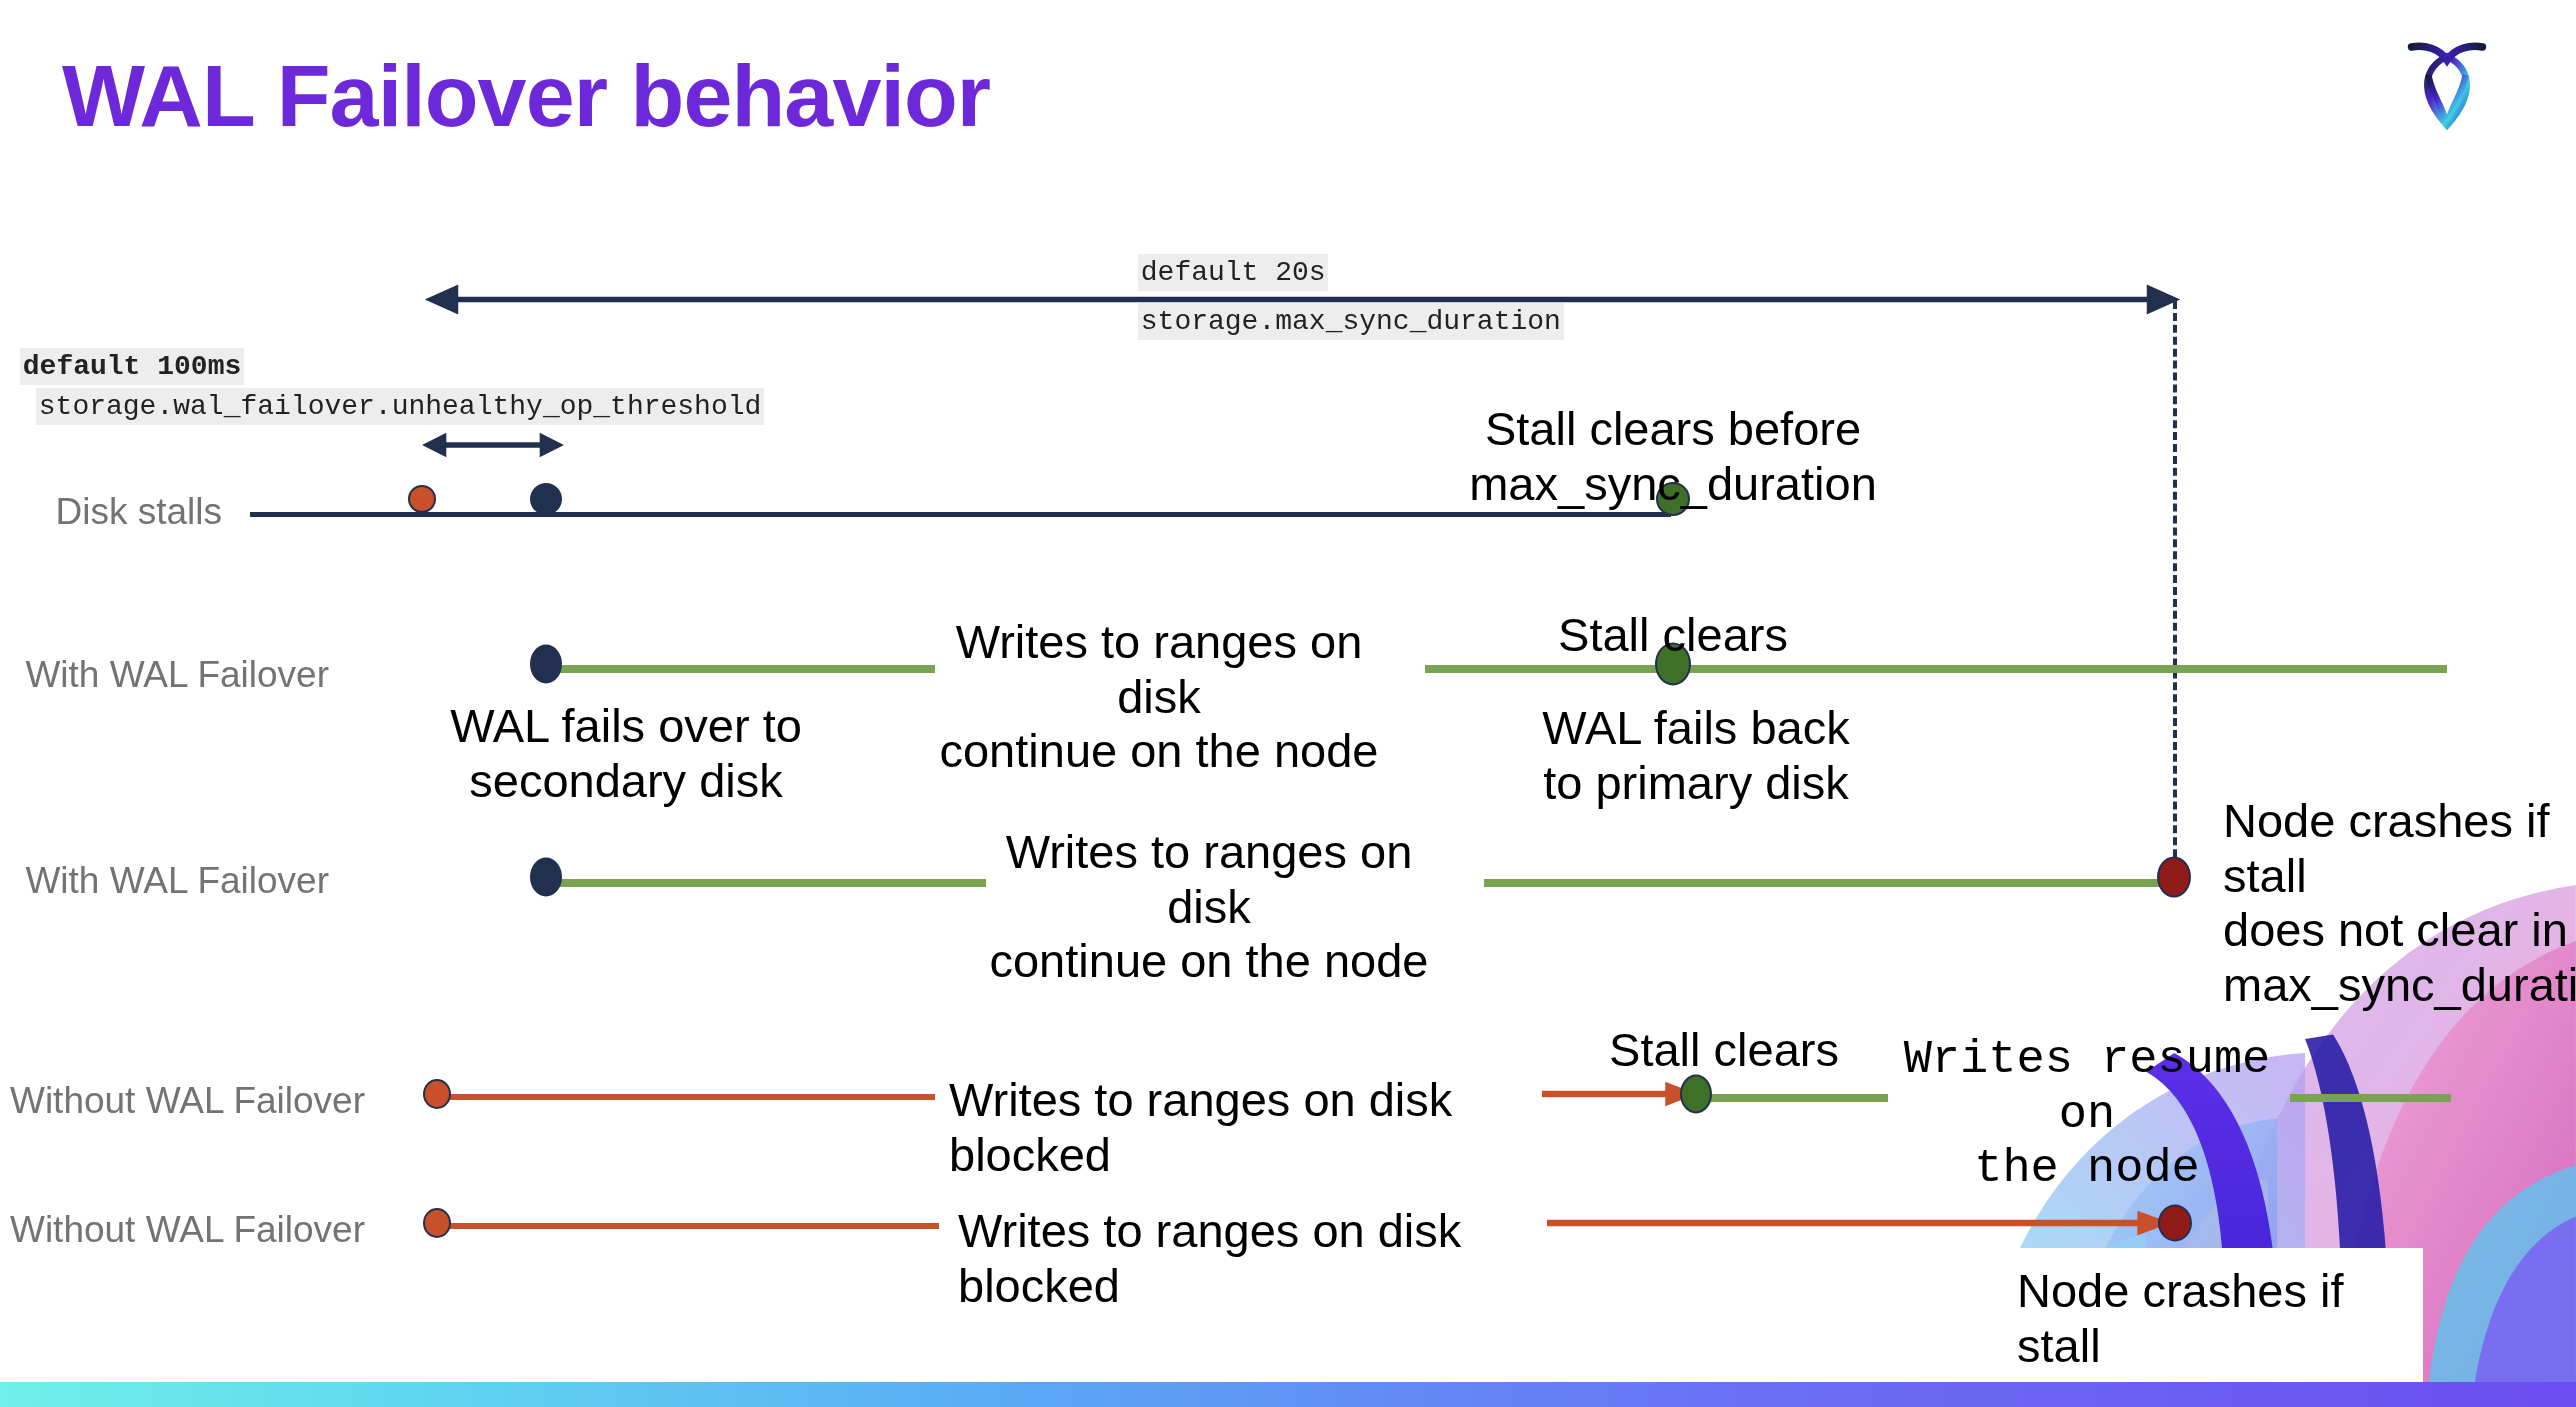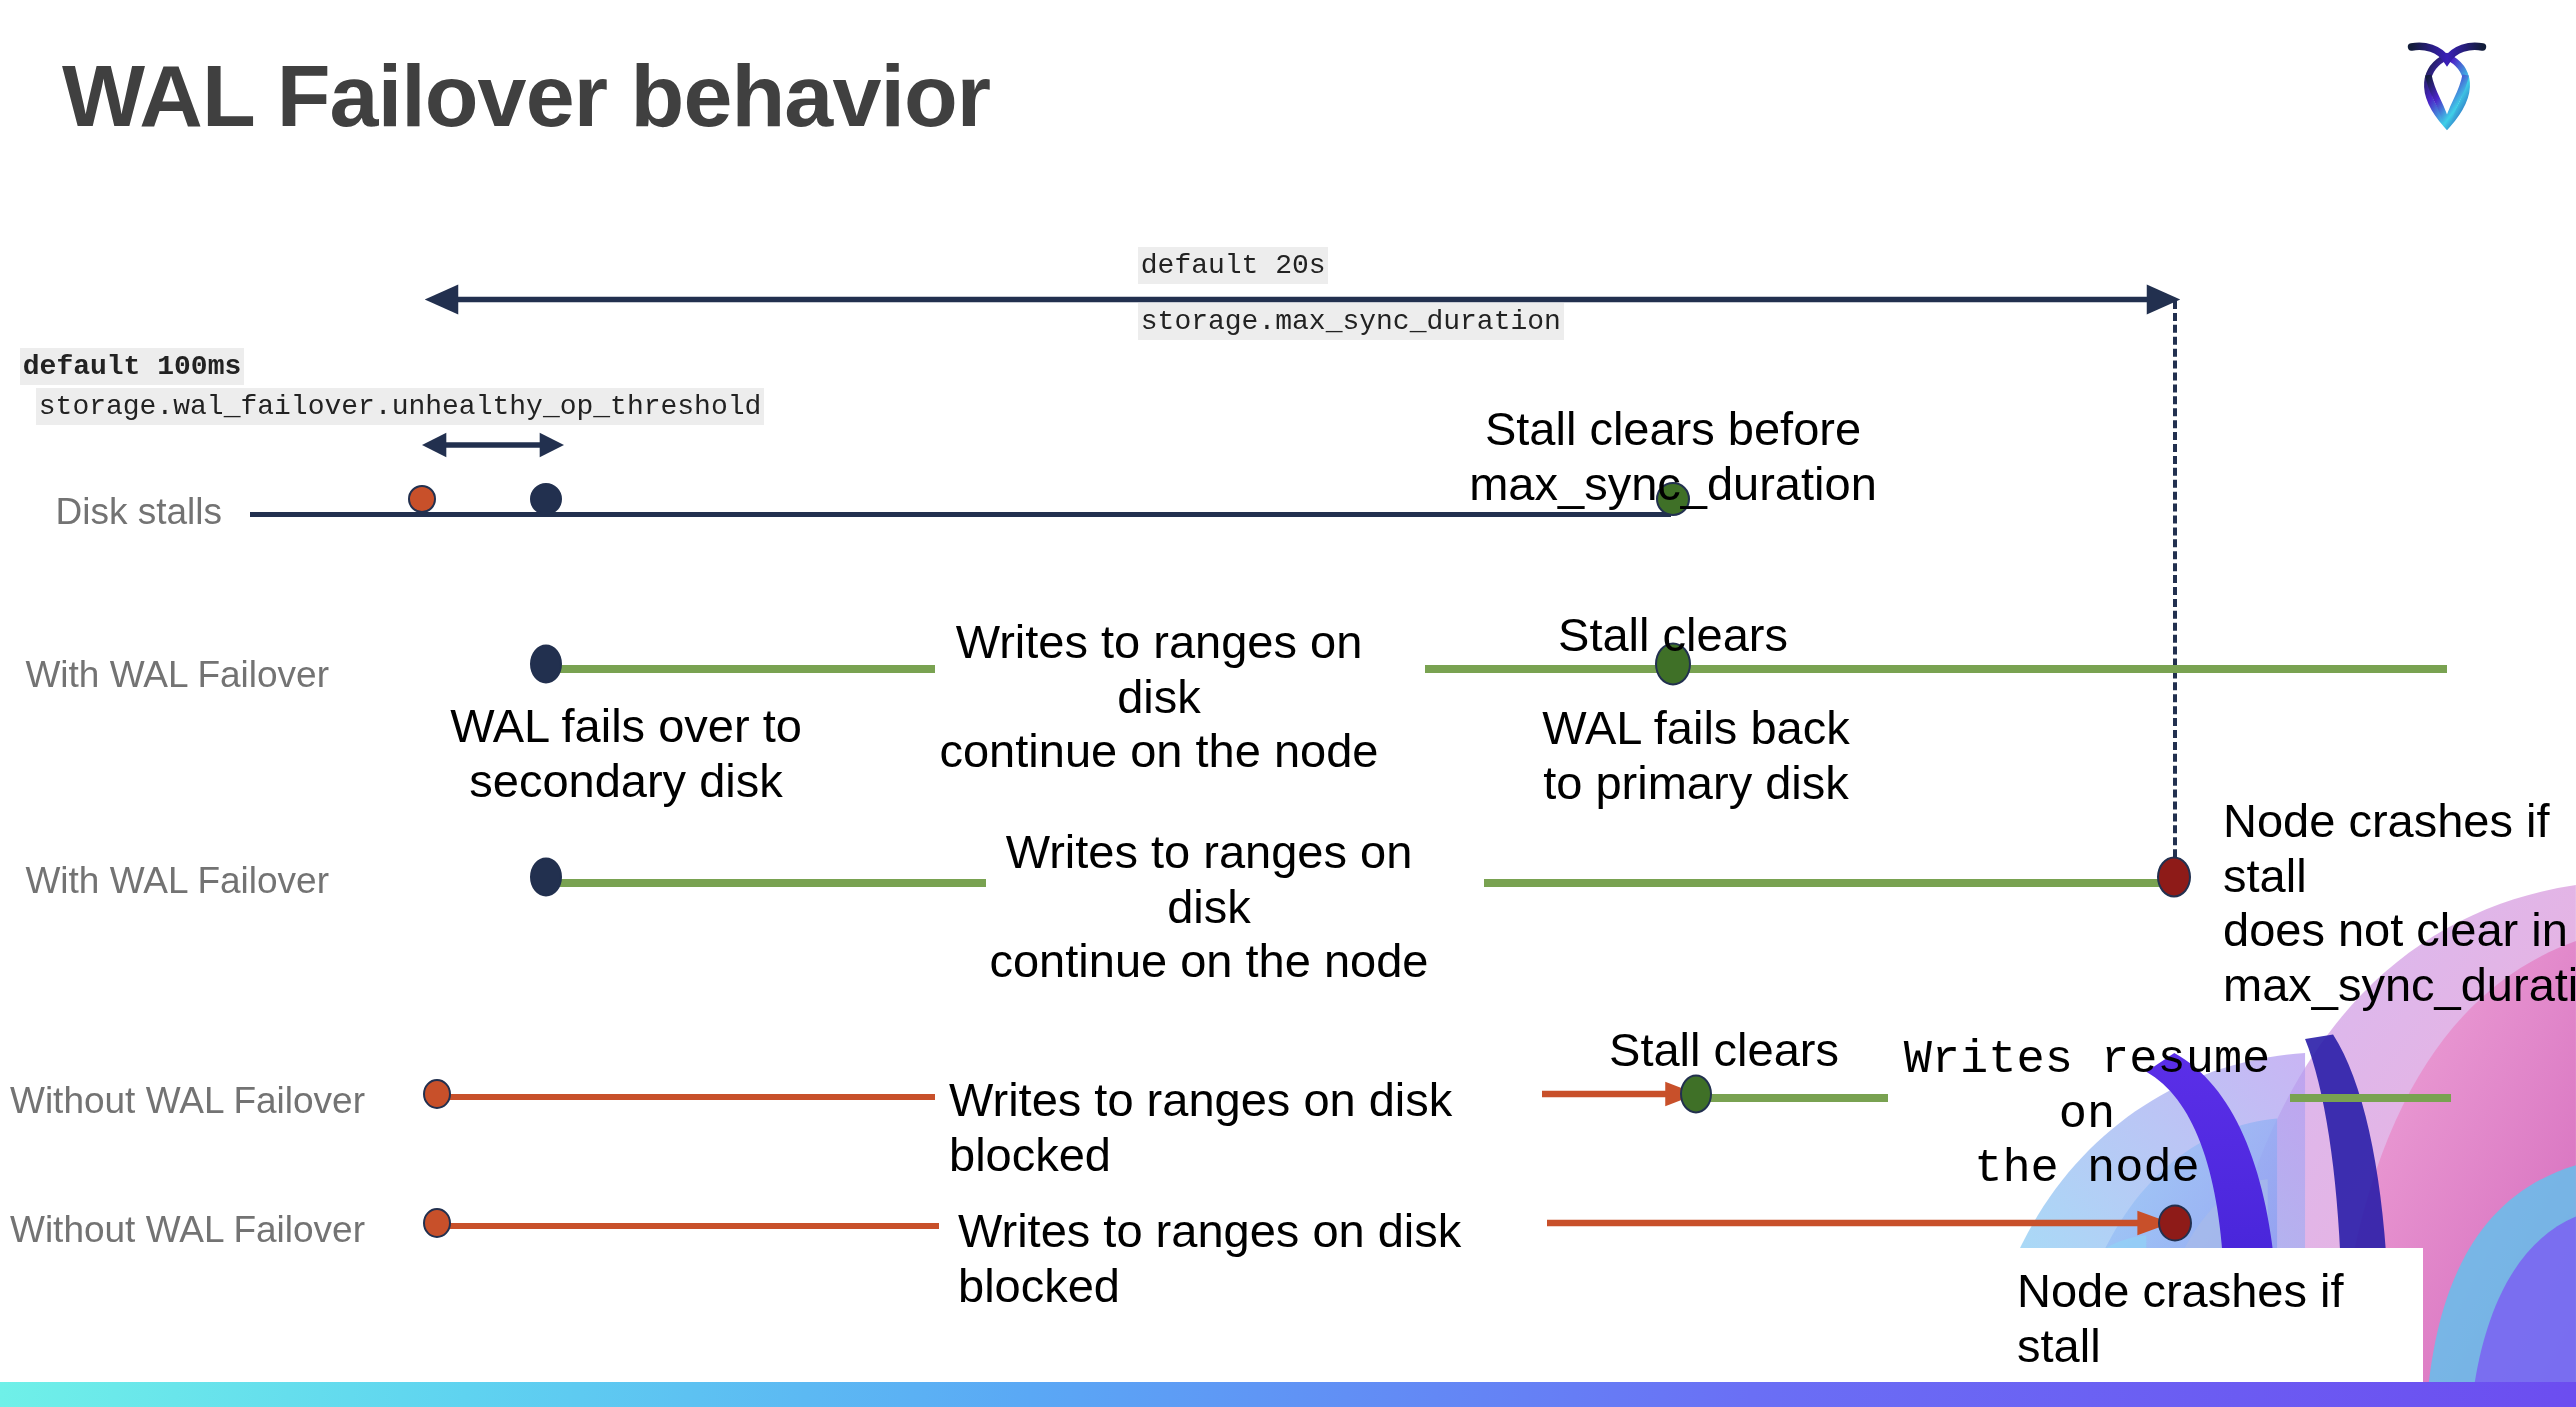--- a/index.html
+++ b/index.html
@@ -19,21 +19,21 @@
   }
 
   
   .title {
     position: absolute;
     left: 62px;
     top: 45px;
     font-size: 88px;
     font-weight: bold;
     letter-spacing: -0.9px;
-    color: #404040;
+    color: #6d28d9;
     white-space: nowrap;
     font-family: "Liberation Sans", sans-serif;
   }
 
   
   .logo {
     position: absolute;
     left: 2391px;
     top: 28px;
     width: 112px;
@@ -188,21 +188,21 @@
       <path d="M210 560 C230 360 330 260 440 250 L440 560 Z" fill="url(#ag5)" opacity="0.7"></path>
       <path d="M300 560 C310 400 370 320 430 315 L430 560 Z" fill="#a9bce8" opacity="0.65"></path>
       <path d="M330 180 C420 230 450 380 440 560 L380 560 C395 370 370 240 300 200 Z" fill="url(#ag4)"></path>
       <path d="M470 165 C500 240 515 390 508 560 L560 560 C565 380 545 230 500 160 Z" fill="#2a1ea8" opacity="0.9"></path>
       <path d="M600 560 C610 420 660 330 760 300 L760 560 Z" fill="#55c8f0" opacity="0.75"></path>
       <path d="M648 560 C660 450 700 380 760 355 L760 560 Z" fill="#7b5cf2" opacity="0.8"></path>
       <path d="M170 560 C180 440 240 380 300 375 L300 560 Z" fill="#8fd6f7" opacity="0.6"></path>
     </svg>
   </div>
 
-  <div class="code" style="left:1138px; top:247px;">default 20s</div>
+  <div class="code" style="left:1138px; top:254px;">default 20s</div>
   <div class="code" style="left:1138px; top:293px;margin-top:10px;">storage.max_sync_duration</div>
 
   <div style="position:absolute; left:422px; top:279px; width:1761px; height:41px;">
     <svg width="1761" height="41" viewBox="0 0 1884 44">
       <line x1="28" y1="22" x2="1856" y2="22" stroke="#22304f" stroke-width="6"></line>
       <polygon points="0,22 36,6 36,38" fill="#22304f"></polygon>
       <polygon points="1884,22 1848,6 1848,38" fill="#22304f"></polygon>
     </svg>
   </div>
 

